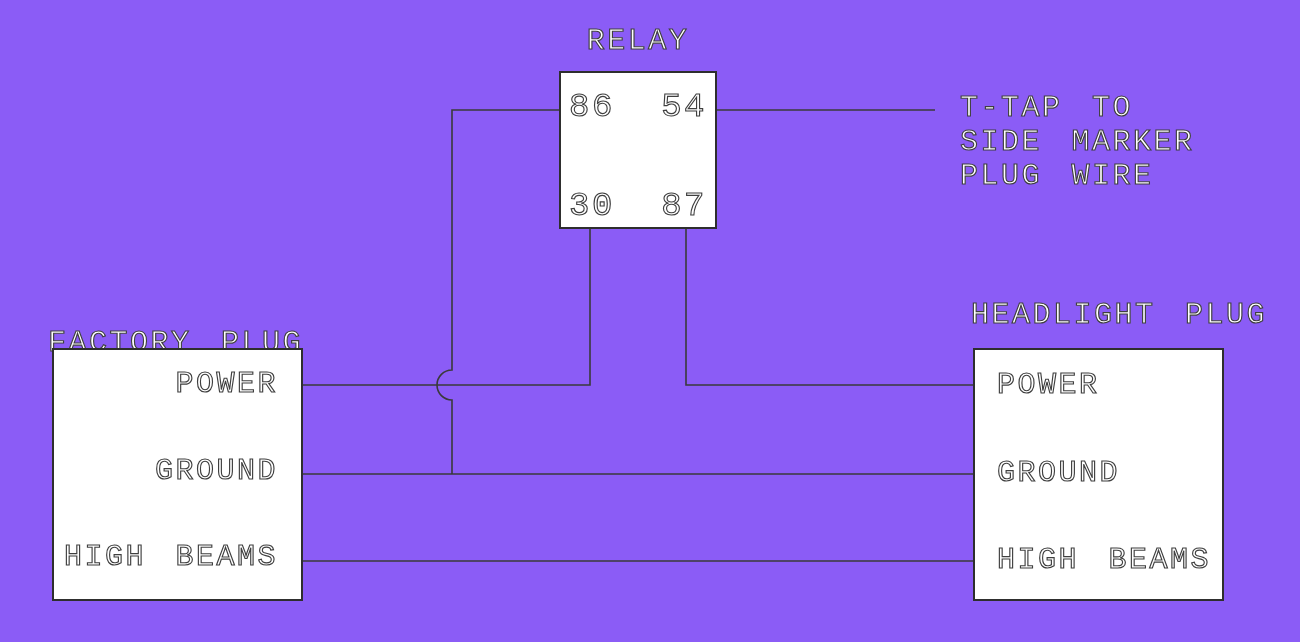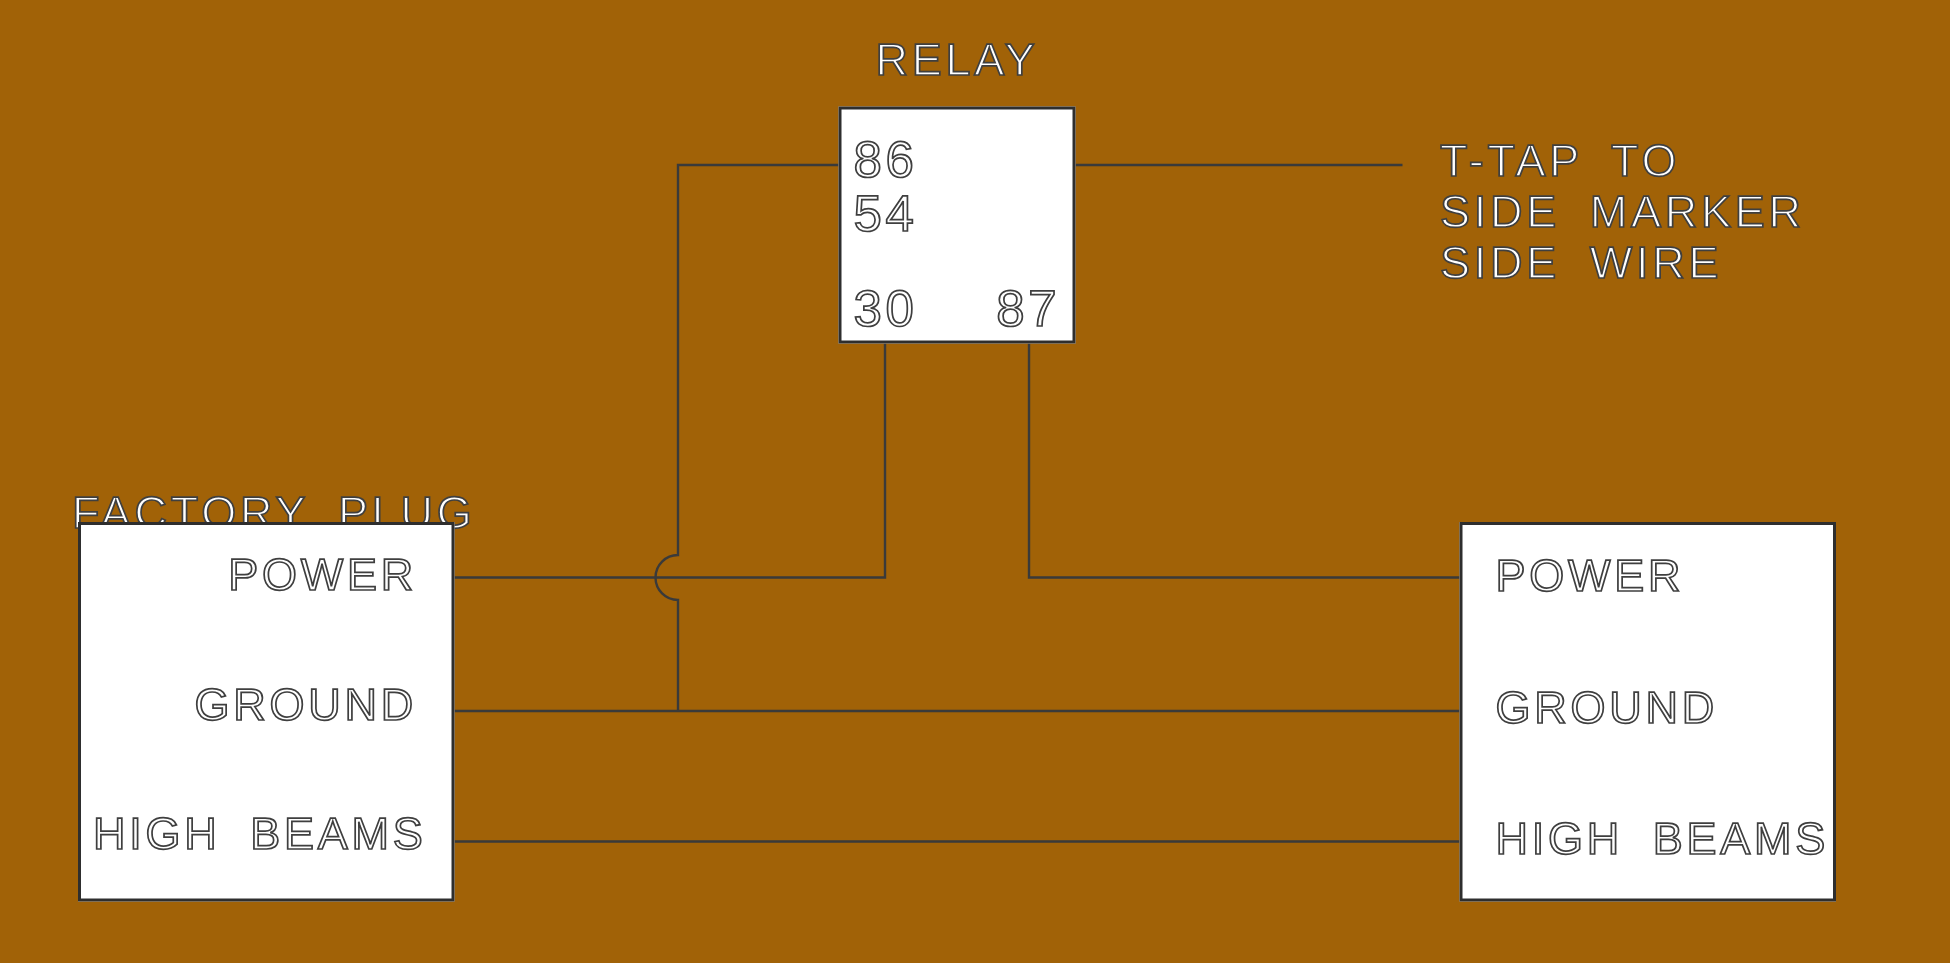--- a/index.html
+++ b/index.html
@@ -1,22 +1,22 @@
 <!DOCTYPE html>
 <html><head>
 <meta charset="utf-8">
 <style>
   html, body { margin: 0; padding: 0; background: #ffffff; }
   .canvas {
     position: relative;
     width: 1300px;
     height: 642px;
-    background: #a16207;
+    background: #8b5cf6;
     overflow: hidden;
-    font-family: Liberation Sans, sans-serif;
+    font-family: Liberation Mono, monospace;
   }
   .wires {
     position: absolute;
     left: 0; top: 0;
     width: 1300px; height: 642px;
   }
   .box {
     position: absolute;
     border: 2px solid #2e2e2e;
     background: #ffffff;
@@ -42,21 +42,21 @@
 
   .relay-title   { left: 559px; top: 24px; width: 158px; text-align: center; }
   .term-row {
     position: absolute;
     left: 559px; width: 158px;
     padding: 0 10px;
     box-sizing: border-box;
     display: flex;
     justify-content: space-between;
   }
-  .term-row-top    { top: 89px; flex-direction: column; }
+  .term-row-top    { top: 89px; }
   .term-row-bottom { top: 188px; align-items: flex-end; }
   .term-row .cad-span {
     letter-spacing: 2.5px;
     white-space: nowrap;
   }
 
   .factory-title { left: 48px;  top: 294px; margin-top: 32px; }
   .head-title    { left: 971px; top: 298px; }
 
   .factory-pin { left: 62px; width: 216px; text-align: right; }
@@ -96,24 +96,25 @@
     <span class="cad terminal cad-span" style="position:static">30</span>
     <span class="cad terminal cad-span" style="position:static">87</span>
   </div>
 
   <div class="cad label factory-title">FACTORY PLUG</div>
   <div class="box factory-box"></div>
   <div class="cad label factory-pin factory-pin-power">POWER</div>
   <div class="cad label factory-pin factory-pin-ground">GROUND</div>
   <div class="cad label factory-pin factory-pin-high">HIGH BEAMS</div>
 
+  <div class="cad label head-title">HEADLIGHT PLUG</div>
   <div class="box head-box"></div>
   <div class="cad label head-pin head-pin-power">POWER</div>
   <div class="cad label head-pin head-pin-ground">GROUND</div>
   <div class="cad label head-pin head-pin-high">HIGH BEAMS</div>
 
   <div class="cad label annotation">
     <span class="ann-line">T-TAP TO</span>
     <span class="ann-line">SIDE MARKER</span>
-    <span class="ann-line">SIDE WIRE</span>
+    <span class="ann-line">PLUG WIRE</span>
   </div>
 
 </div>
 
 </body></html>

